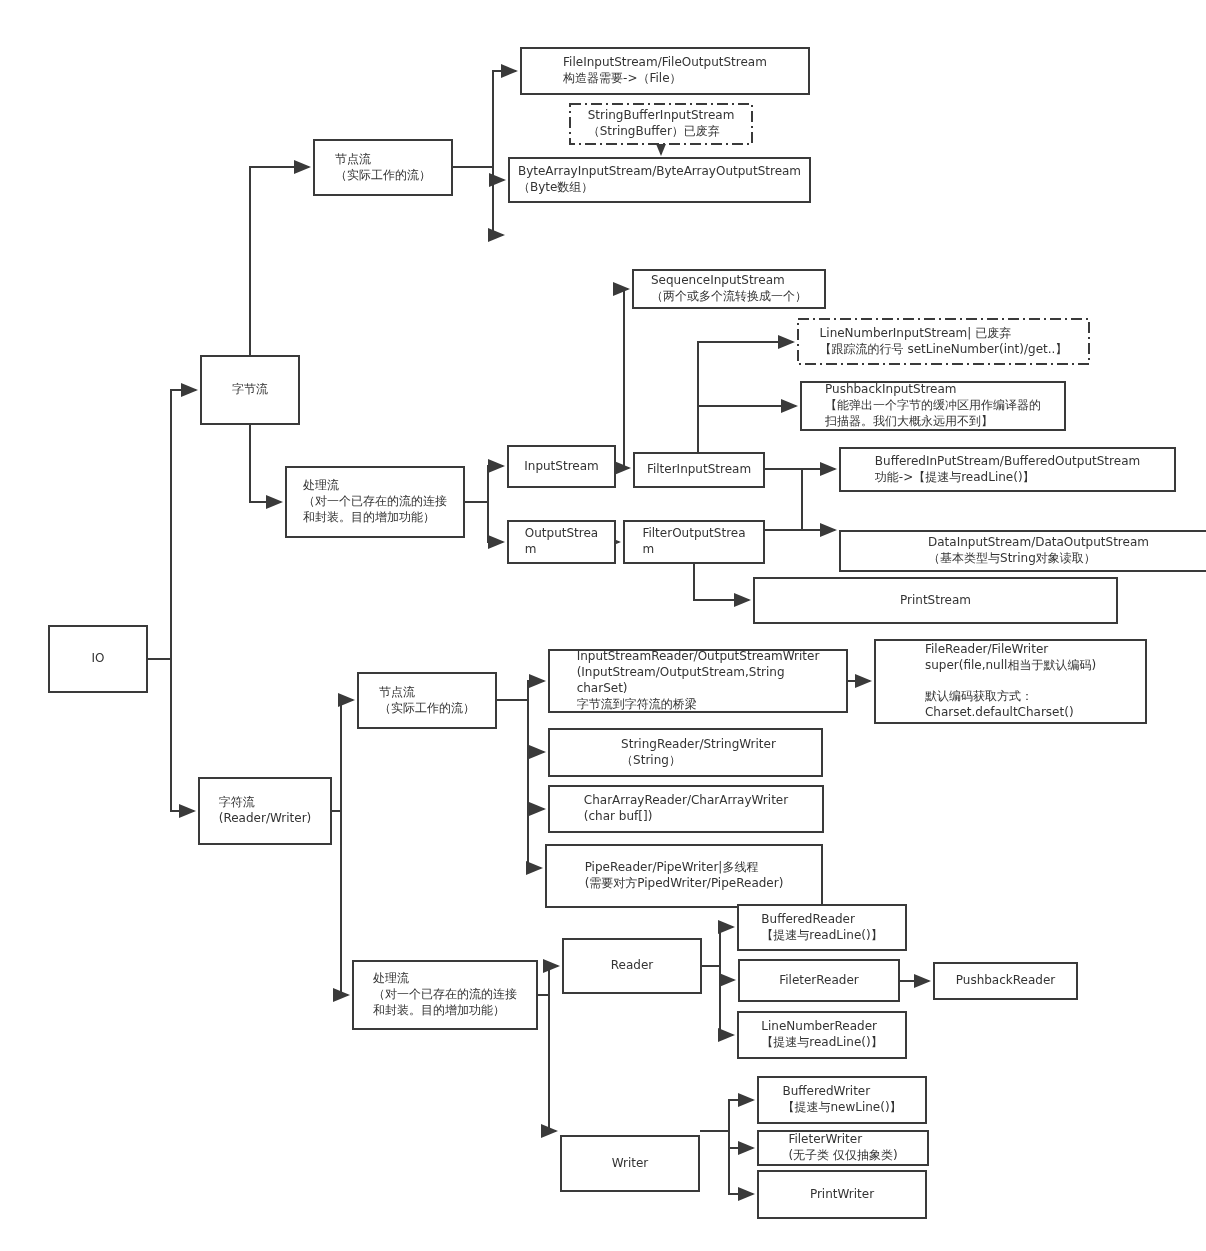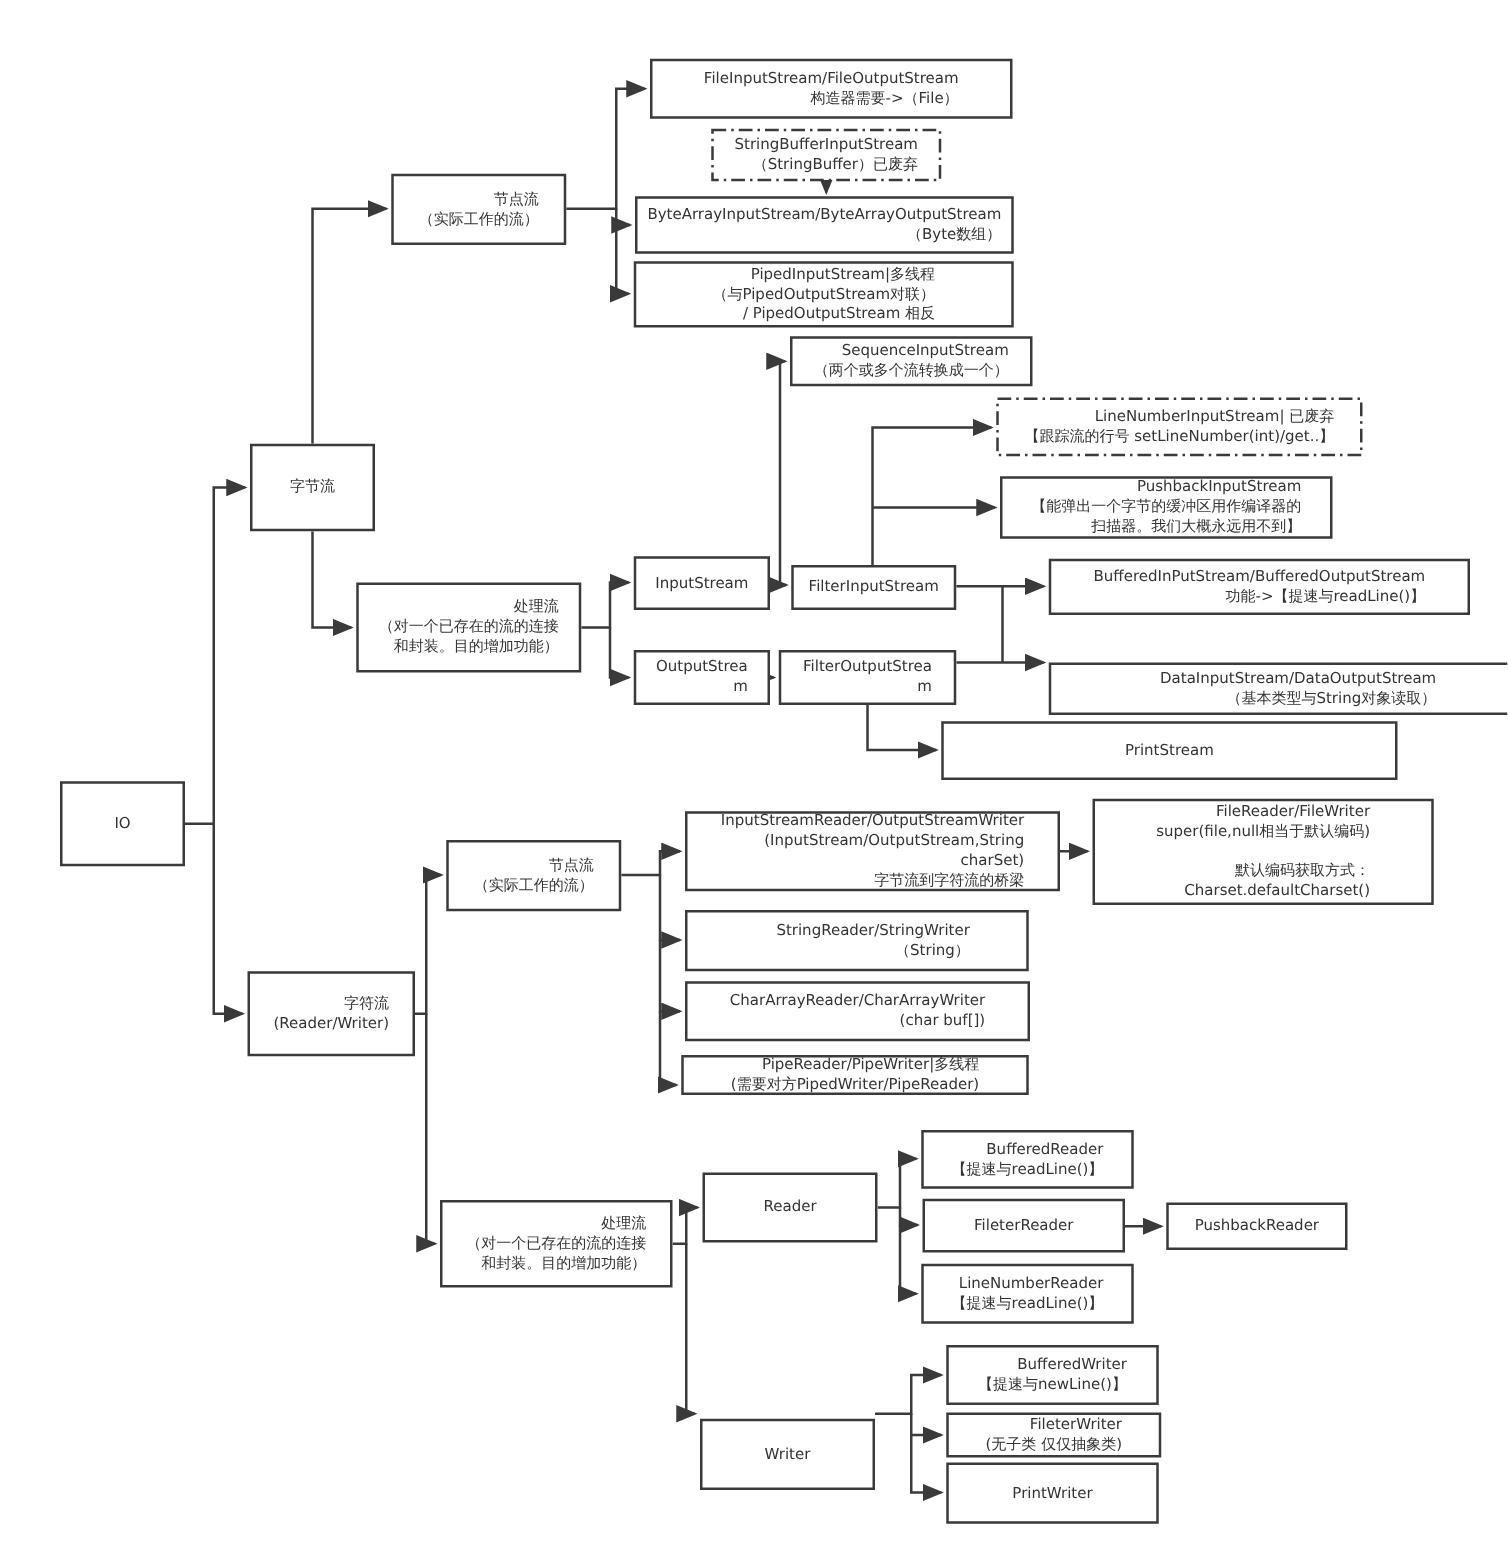--- a/index.html
+++ b/index.html
@@ -12,21 +12,21 @@
   }
   #edge-layer{position:absolute;left:0;top:0;width:1206px;height:1251px;}
   .edge{fill:none;stroke:#3a3a3a;stroke-width:2;}
   .dashdot-rect{fill:#ffffff;stroke:#3a3a3a;stroke-width:2;stroke-dasharray:11 4 2 4;}
   .node{
     position:absolute;
     box-sizing:border-box;
     border:2px solid #3a3a3a;
     background:#ffffff;
     display:flex;align-items:center;justify-content:center;
-    text-align:right;
+    text-align:left;
     white-space:pre-line;
     font-size:12px;line-height:1.32;
     color:#333333;
     padding:1px 2px;
   }
   .node.dashdot{border:none;background:transparent;}
 </style>
 </head>
 <body>
 
@@ -82,23 +82,20 @@
 （实际工作的流）</div>
     <div class="node" style="left: 285px; top: 466px; width: 180px; height: 72px;">处理流
 （对一个已存在的流的连接
 和封装。目的增加功能）</div>
     <div class="node" style="left: 520px; top: 47px; width: 290px; height: 48px;">FileInputStream/FileOutputStream
 构造器需要-&gt;（File）</div>
     <div class="node dashdot" style="left: 569px; top: 103px; width: 184px; height: 42px;">StringBufferInputStream
 （StringBuffer）已废弃</div>
     <div class="node" style="left: 508px; top: 157px; width: 303px; height: 46px;">ByteArrayInputStream/ByteArrayOutputStream
 （Byte数组）</div>
-    <div class="node" style="left: 507px; top: 209px; width: 304px; height: 53px;">PipedInputStream|多线程
-（与PipedOutputStream对联）
-/ PipedOutputStream 相反</div>
     <div class="node" style="left: 632px; top: 269px; width: 194px; height: 40px;">SequenceInputStream
 （两个或多个流转换成一个）</div>
     <div class="node dashdot" style="left: 797px; top: 318px; width: 293px; height: 47px;">LineNumberInputStream| 已废弃
 【跟踪流的行号 setLineNumber(int)/get..】</div>
     <div class="node" style="left: 800px; top: 381px; width: 266px; height: 50px;">PushbackInputStream
 【能弹出一个字节的缓冲区用作编译器的
 扫描器。我们大概永远用不到】</div>
     <div class="node" style="left: 507px; top: 445px; width: 109px; height: 43px;">InputStream</div>
     <div class="node" style="left: 633px; top: 452px; width: 132px; height: 36px;">FilterInputStream</div>
     <div class="node" style="left: 507px; top: 520px; width: 109px; height: 44px;">OutputStrea
@@ -120,21 +117,21 @@
 字节流到字符流的桥梁</div>
     <div class="node" style="left: 874px; top: 639px; width: 273px; height: 85px;">FileReader/FileWriter
 super(file,null相当于默认编码)
 
 默认编码获取方式：
 Charset.defaultCharset()</div>
     <div class="node" style="left: 548px; top: 728px; width: 275px; height: 49px; padding-left: 28px;">StringReader/StringWriter
 （String）</div>
     <div class="node" style="left: 548px; top: 785px; width: 276px; height: 48px;">CharArrayReader/CharArrayWriter
 (char buf[])</div>
-    <div class="node" style="left: 545px; top: 844px; width: 278px; height: 32px;">PipeReader/PipeWriter|多线程
+    <div class="node" style="left: 545px; top: 844px; width: 278px; height: 64px;">PipeReader/PipeWriter|多线程
 (需要对方PipedWriter/PipeReader)</div>
     <div class="node" style="left: 352px; top: 960px; width: 186px; height: 70px;">处理流
 （对一个已存在的流的连接
 和封装。目的增加功能）</div>
     <div class="node" style="left: 562px; top: 938px; width: 140px; height: 56px;">Reader</div>
     <div class="node" style="left: 737px; top: 904px; width: 170px; height: 47px;">BufferedReader
 【提速与readLine()】</div>
     <div class="node" style="left: 738px; top: 959px; width: 162px; height: 43px;">FileterReader</div>
     <div class="node" style="left: 933px; top: 962px; width: 145px; height: 38px;">PushbackReader</div>
     <div class="node" style="left: 737px; top: 1011px; width: 170px; height: 48px;">LineNumberReader

